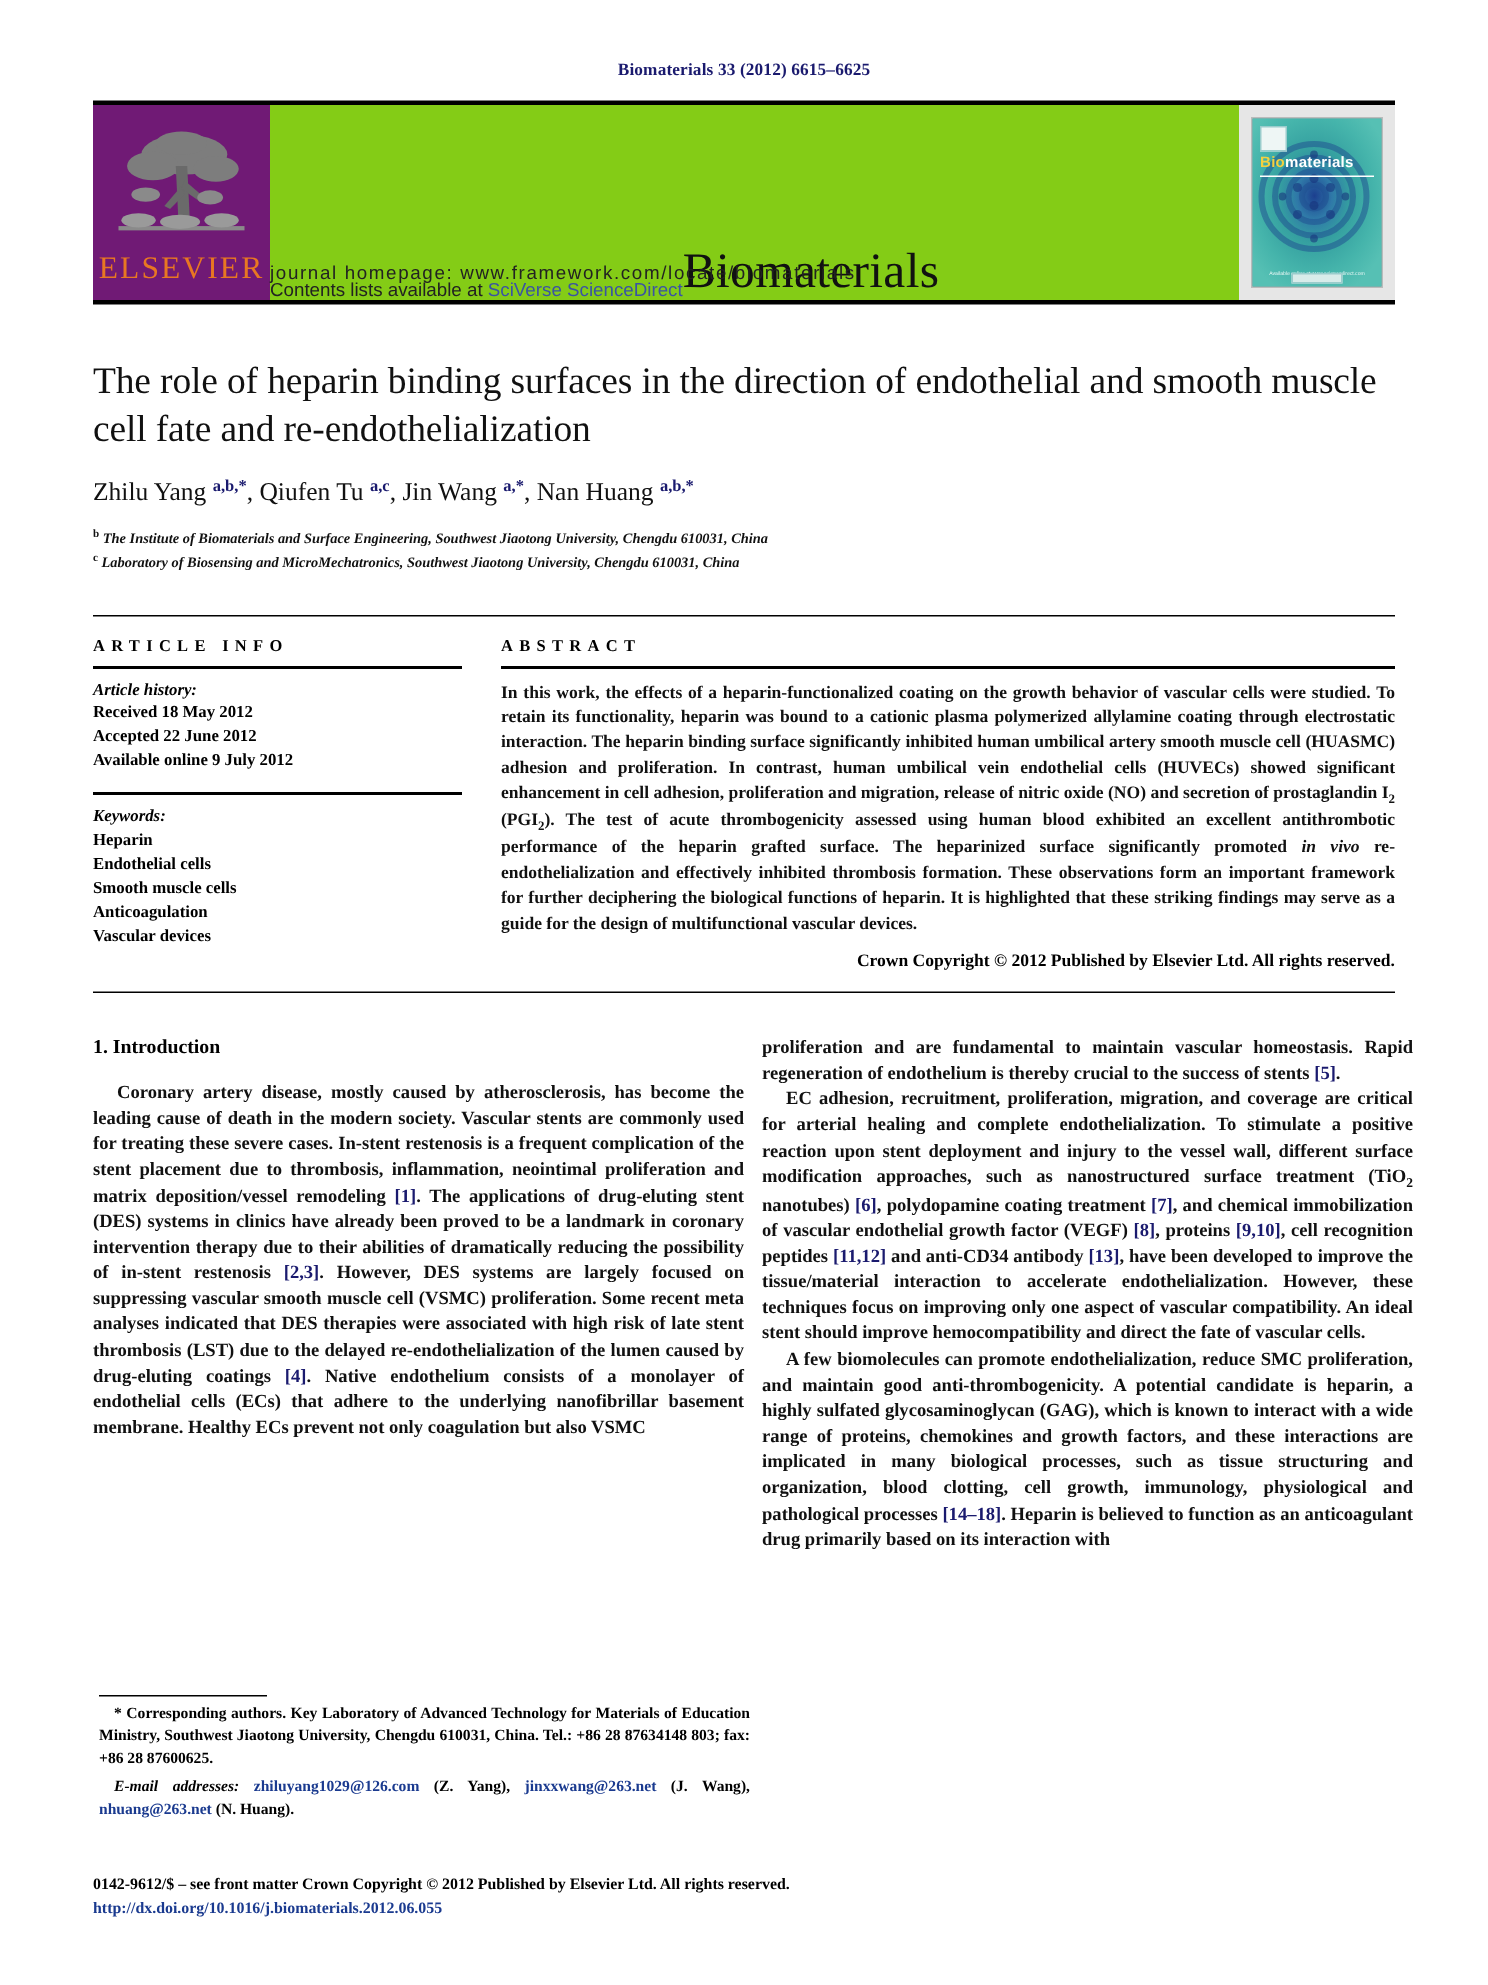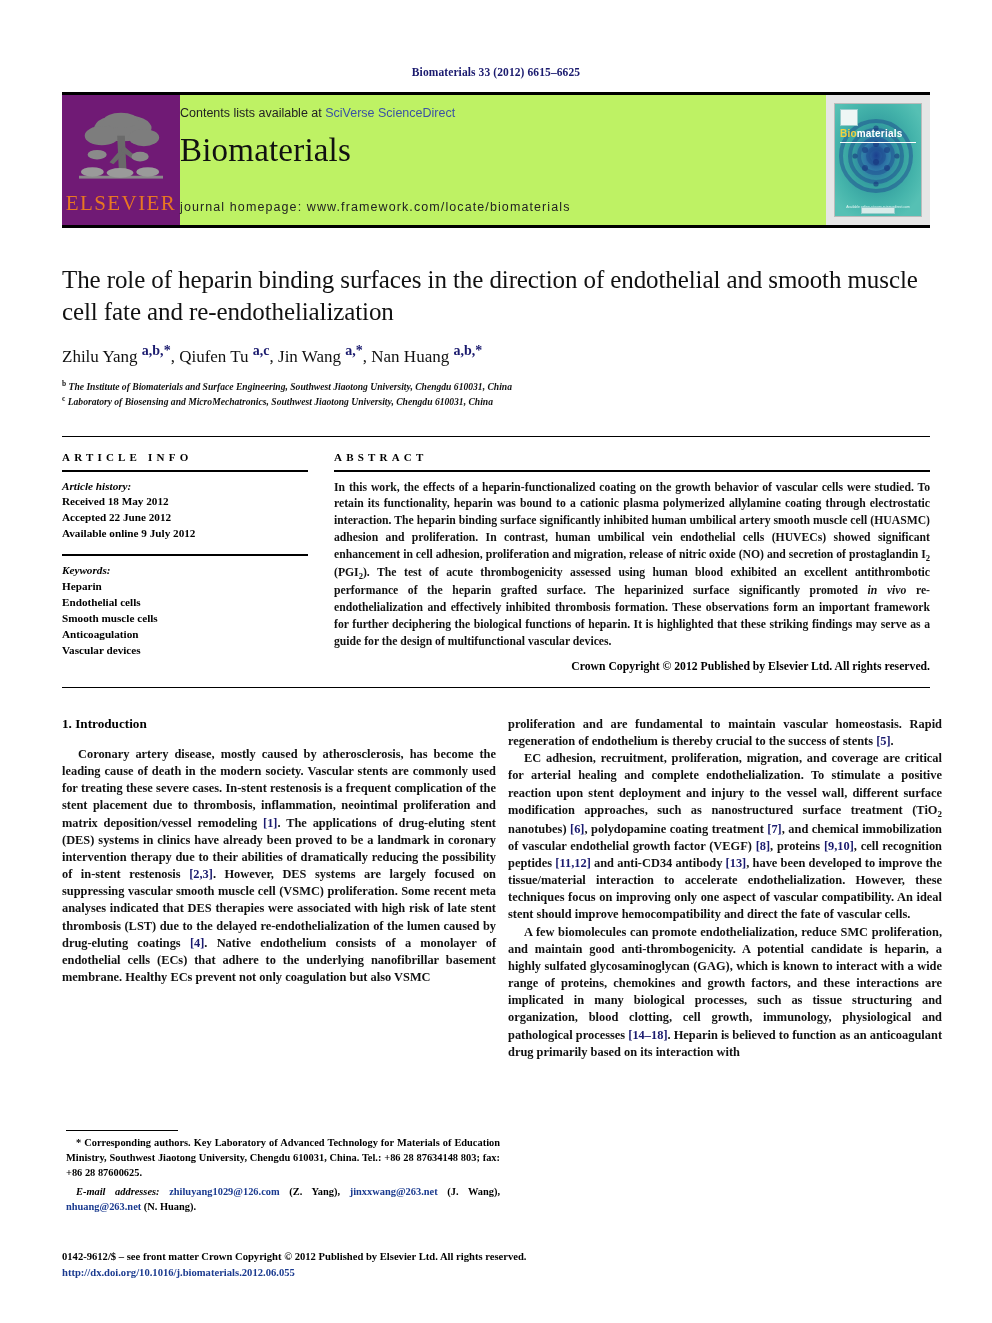--- a/index.html
+++ b/index.html
@@ -22,21 +22,21 @@
     box-sizing: border-box;
     padding: 0 62px;
   }
 
   
   .running-head {
     text-align: center;
     font-size: 11.5px;
     color: #1a1a6e;
     font-weight: bold;
-    padding-top: 66px;
+    padding-top: 41px;
     letter-spacing: .1px;
   }
 
   
   .masthead {
     margin-top: 14px;
     border-top: 3px solid #000;
     border-bottom: 3px solid #000;
     height: 130px;
     display: flex;
@@ -56,24 +56,24 @@
   .logo-word {
     font-family: "Liberation Serif", serif;
     font-size: 21px;
     letter-spacing: 1.4px;
     color: #E87722;
     line-height: 1;
     margin-top: 2px;
   }
   .center-box {
     flex: 1 1 auto;
-    background: #bef264;
-    display: flex;
-    flex-direction: column;
-    align-items: flex-start;
+    background: #84cc16;
+    display: flex;
+    flex-direction: row;
+    align-items: flex-end;
     position: relative;
   }
   .contents-line {
     font-family: "Liberation Sans", sans-serif;
     font-size: 12.5px;
     color: #222;
     margin-top: 11px;
   }
   .contents-line .sd { color: #3a53a4; }
   .journal-title {
@@ -148,21 +148,21 @@
     margin: 0;
     color: #111;
     letter-spacing: -.1px;
   }
   .authors {
     margin-top: 15px;
     font-size: 17px;
     color: #111;
     line-height: 1.3;
   }
-  .authors sup { font-size: 14px; color: #1a1a6e; font-weight: bold; }
+  .authors sup { font-size: 11px; color: #1a1a6e; font-weight: bold; }
   .affils {
     margin-top: 11px;
     font-size: 9.6px;
     font-style: italic;
     font-weight: bold;
     line-height: 1.48;
     color: #111;
   }
   .affils sup { font-size: 7.4px; font-style: normal; }
 

